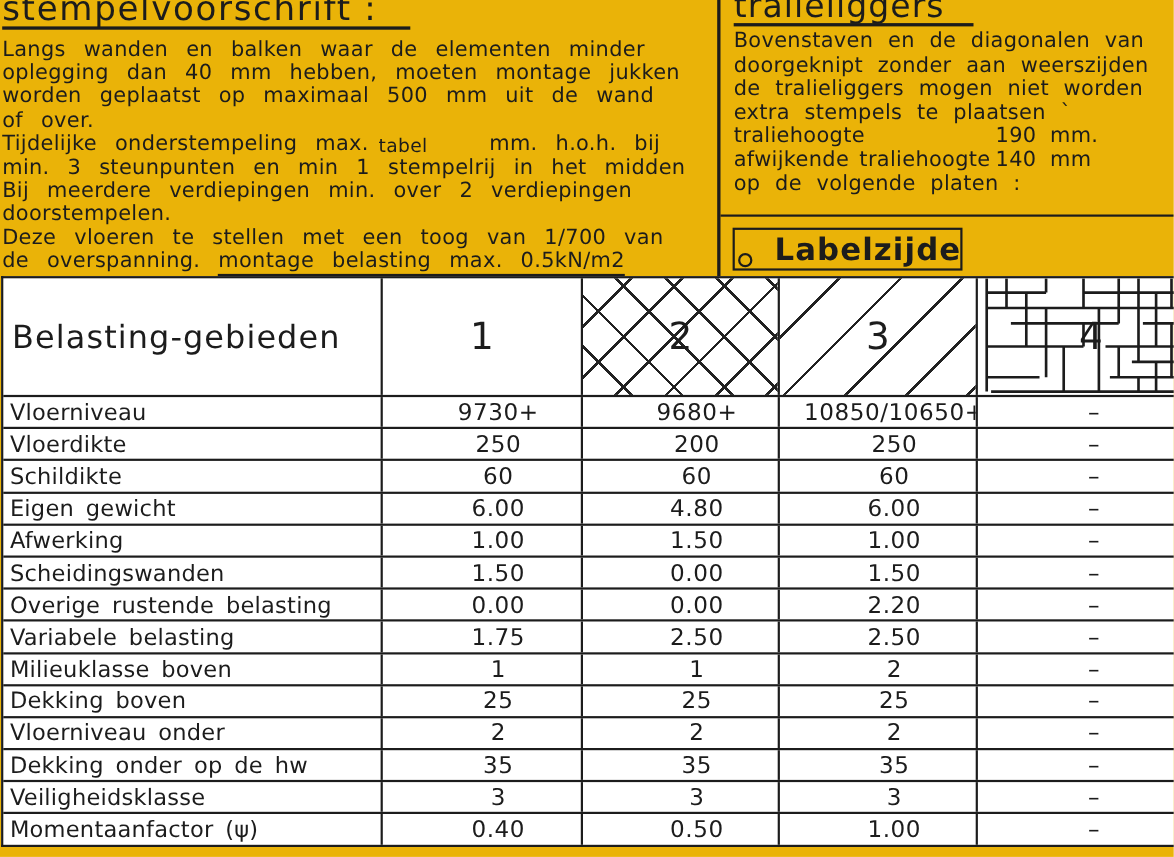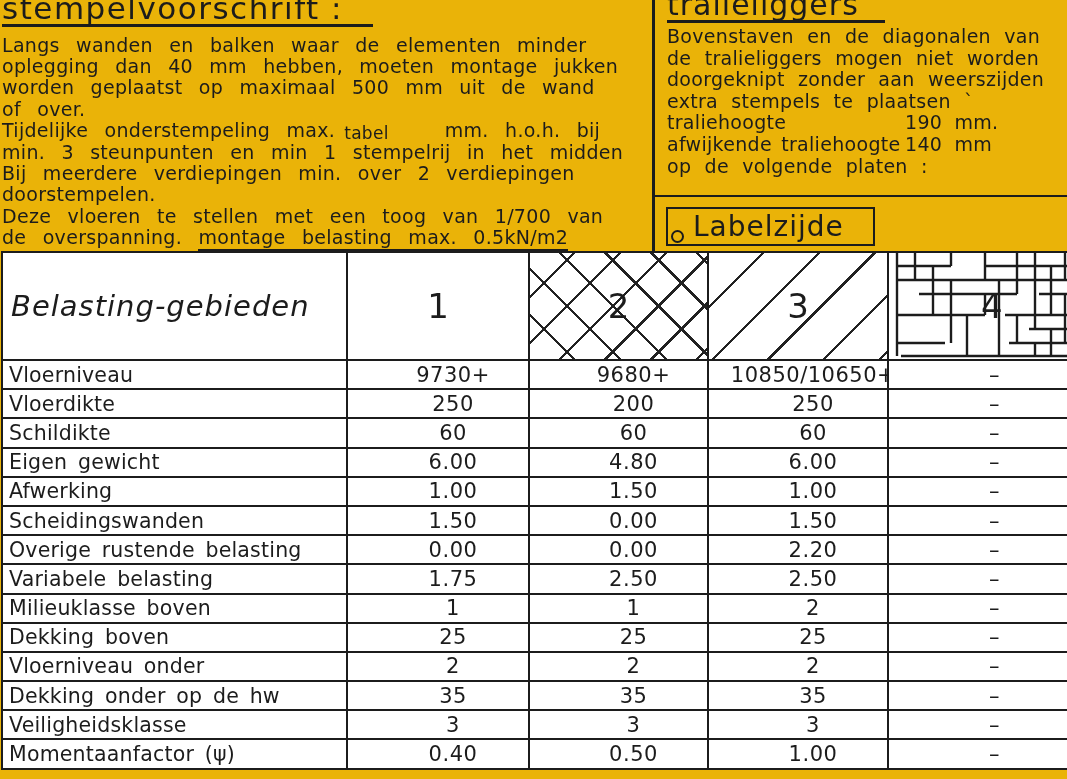--- a/index.html
+++ b/index.html
@@ -23,31 +23,31 @@
               margin-top:-11px;padding:0 26px 1px 0;border-bottom:3px solid #1c1c1c;white-space:nowrap;}
   .rpara{margin-top:3px;font-size:19px;line-height:21.6px;letter-spacing:.3px;word-spacing:7px;white-space:nowrap;}
   .spec{position:relative;word-spacing:3px;}
   .specval{position:absolute;left:238px;top:0;word-spacing:6px;}
 
   
   .labelbox{position:absolute;left:666px;top:207px;width:209px;height:39px;
             border:2.5px solid #1c1c1c;box-sizing:border-box;}
   .labelbox .circle{position:absolute;left:3px;bottom:1px;width:13px;height:13px;
             border:2.2px solid #1c1c1c;border-radius:50%;box-sizing:border-box;}
-  .labelbox .lbtext{position:absolute;left:25px;top:1px;font-size:28px;letter-spacing:1px;white-space:nowrap;}
+  .labelbox .lbtext{position:absolute;left:36px;top:1px;font-size:28px;letter-spacing:1px;white-space:nowrap;font-weight:bold;}
 
   
   .btable{position:absolute;left:1px;top:251px;width:1069px;
           border:2.5px solid #1c1c1c;border-right:none;box-sizing:border-box;background:#fff;}
   .thead,.trow{display:grid;grid-template-columns:345px 182px 179px 180px 1fr;}
   .thead{height:106px;}
   .trow{height:29.2px;border-top:2.5px solid #1c1c1c;box-sizing:border-box;}
   .cell{border-right:2.5px solid #1c1c1c;box-sizing:border-box;position:relative;overflow:hidden;}
   .cell:last-child{border-right:none;}
-  .title-cell{display:flex;align-items:center;padding-left:8px;font-size:29px;letter-spacing:1px;white-space:nowrap;font-style:italic;}
+  .title-cell{display:flex;align-items:center;padding-left:8px;font-size:29px;letter-spacing:1px;white-space:nowrap;}
   .hcell{display:flex;align-items:center;justify-content:center;}
   .hnum{font-size:34px;line-height:34px;}
   .lcell{display:flex;align-items:center;padding-left:6px;font-size:20.5px;letter-spacing:.2px;
          word-spacing:4px;white-space:nowrap;}
   .vcell{display:flex;align-items:center;justify-content:center;font-size:21px;letter-spacing:.5px;padding-left:30px;}
 
   .hatch-cross{background-image:
       repeating-linear-gradient(45deg,transparent 0,transparent 30px,#222 30px,#222 32.4px),
       repeating-linear-gradient(135deg,transparent 0,transparent 30px,#222 30px,#222 32.4px);}
   .hatch-diag{background-image:
@@ -82,22 +82,22 @@
       </div>
     </div>
   </div>
 
   <div class="vline"></div>
 
   <div class="right-panel">
     <div class="rp-heading">tralieliggers</div>
     <div class="rpara">
       <div>Bovenstaven en de diagonalen van</div>
+      <div>doorgeknipt zonder aan weerszijden</div>
       <div>de tralieliggers mogen niet worden</div>
-      <div>doorgeknipt zonder aan weerszijden</div>
       <div>extra stempels te plaatsen  ˋ</div>
       <div class="spec">
         <span>traliehoogte</span>
         <span class="specval">190 mm.</span>
       </div>
       <div class="spec">
         <span>afwijkende traliehoogte</span>
         <span class="specval">140 mm</span>
       </div>
       <div>op de volgende platen :</div>

